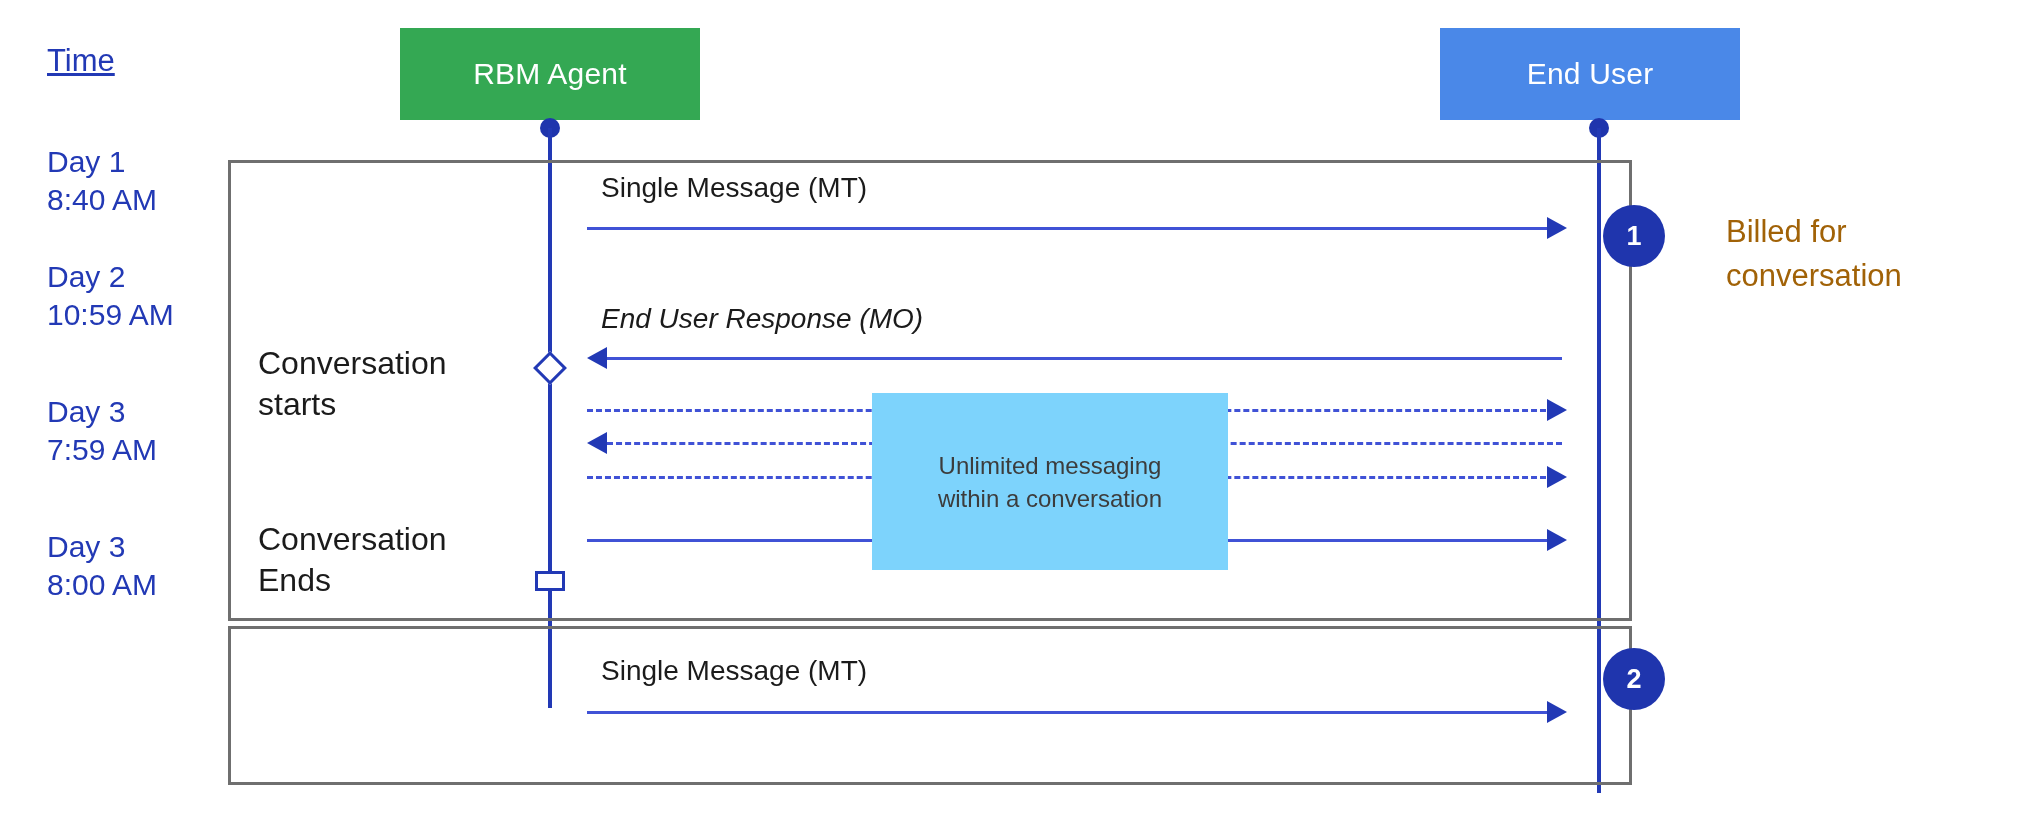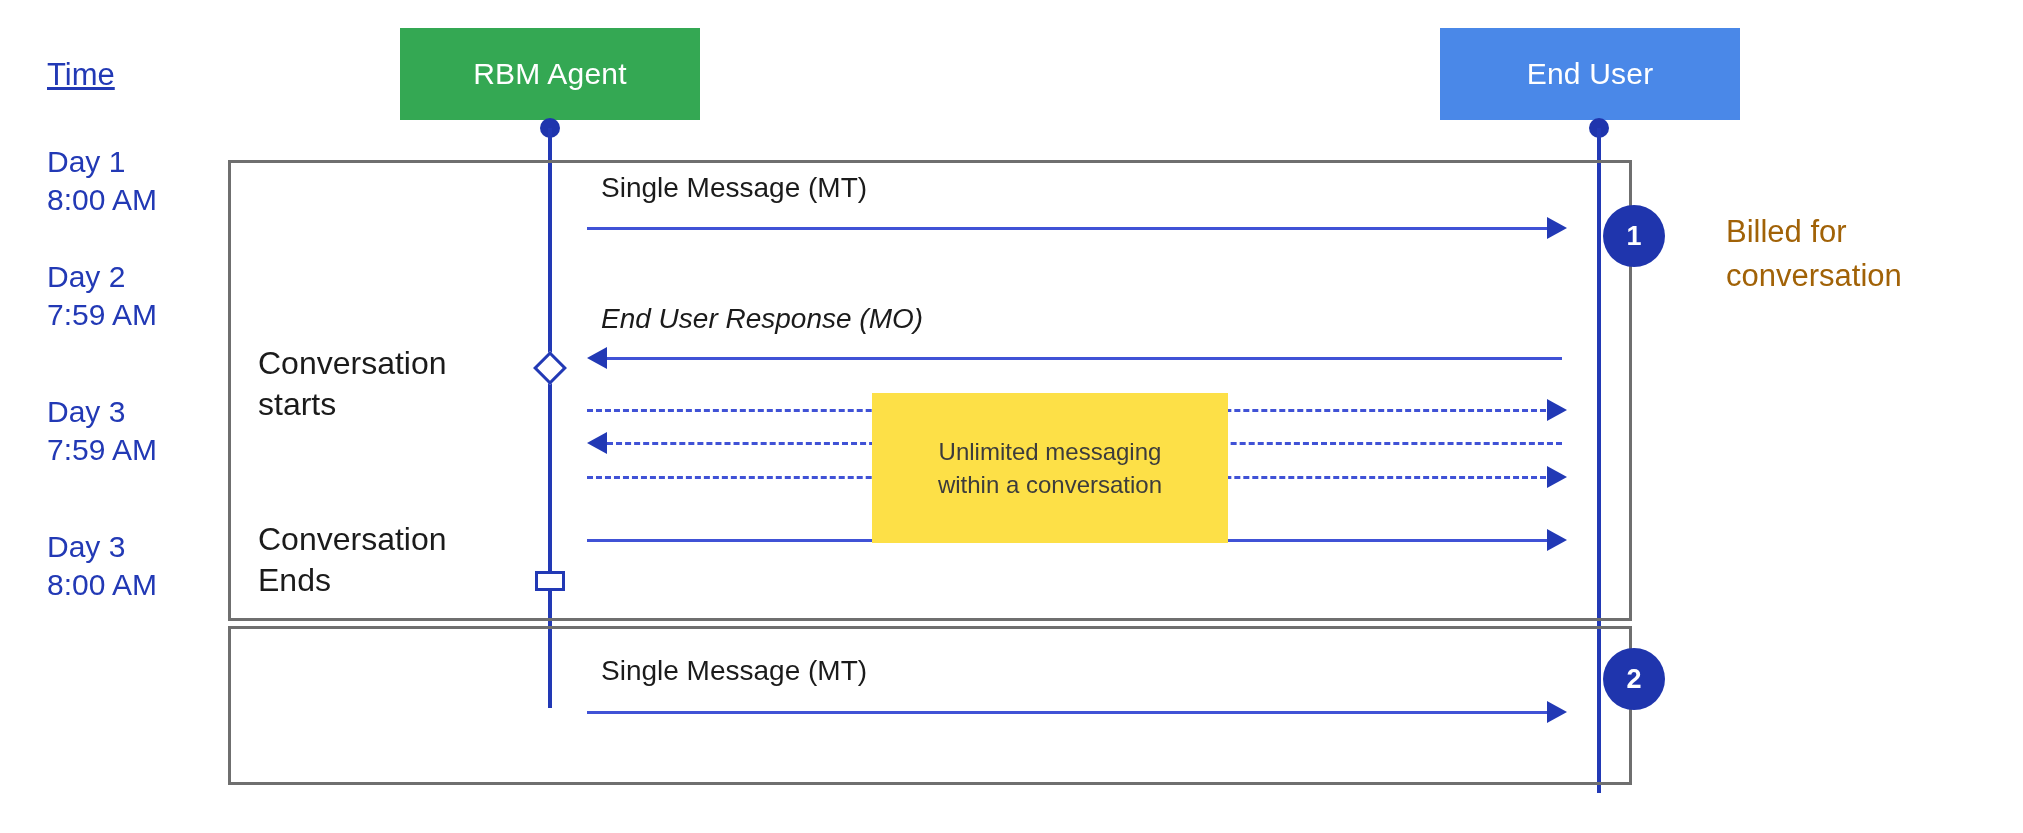--- a/index.html
+++ b/index.html
@@ -31,48 +31,48 @@
   
   .arrow-line{position:absolute;height:0;border-top:3px solid #4052d6;}
   .arrow-line.dashed{border-top:3px dashed #4052d6;}
   .arrow-head{position:absolute;width:0;height:0;border-top:11px solid transparent;
               border-bottom:11px solid transparent;}
   .arrow-head.right{border-left:20px solid #2239b5;}
   .arrow-head.left{border-right:20px solid #2239b5;}
   .msg-label{position:absolute;color:#1b1b1b;font-size:28px;white-space:nowrap;}
 
   
-  #unlimited-note{position:absolute;left:872px;top:393px;width:356px;height:150px;
-                  background:#fde047;display:flex;align-items:center;justify-content:center;
+  #unlimited-note{position:absolute;left:872px;top:393px;width:356px;height:177px;
+                  background:#7dd3fc;display:flex;align-items:center;justify-content:center;
                   text-align:center;color:#3c3c3c;font-size:24px;line-height:33px;
                   white-space:pre-line;}
 
   
   #marker-conv-start{position:absolute;width:24px;height:24px;background:#fff;
                      border:3px solid #2239b5;transform:rotate(45deg);box-sizing:border-box;}
   #marker-conv-end{position:absolute;width:30px;height:20px;background:#fff;
                    border:3px solid #2239b5;box-sizing:border-box;}
 
   
   .badge{position:absolute;width:62px;height:62px;border-radius:50%;background:#1f35ad;
          color:#fff;display:flex;align-items:center;justify-content:center;
          font-size:27px;font-weight:bold;}
   .billing-text{position:absolute;color:#a16207;font-size:31px;line-height:44px;white-space:pre-line;}
 </style>
 </head>
 <body>
 
 <div id="stage">
 
-  <div class="time-head" style="left:47px;top:57px;">Time</div>
+  <div class="time-head" style="left:47px;top:43px;">Time</div>
 
   <div class="time-label" style="left:47px;top:143px;">Day 1
-8:00 AM</div>
+8:40 AM</div>
   <div class="time-label" style="left:47px;top:258px;">Day 2
-7:59 AM</div>
+10:59 AM</div>
   <div class="time-label" style="left:47px;top:393px;">Day 3
 7:59 AM</div>
   <div class="time-label" style="left:47px;top:528px;">Day 3
 8:00 AM</div>
 
   <div class="actor" id="actor-user">
     <span>End User</span>
   </div>
   <div class="actor" id="actor-rbm">
     <span>RBM Agent</span>

